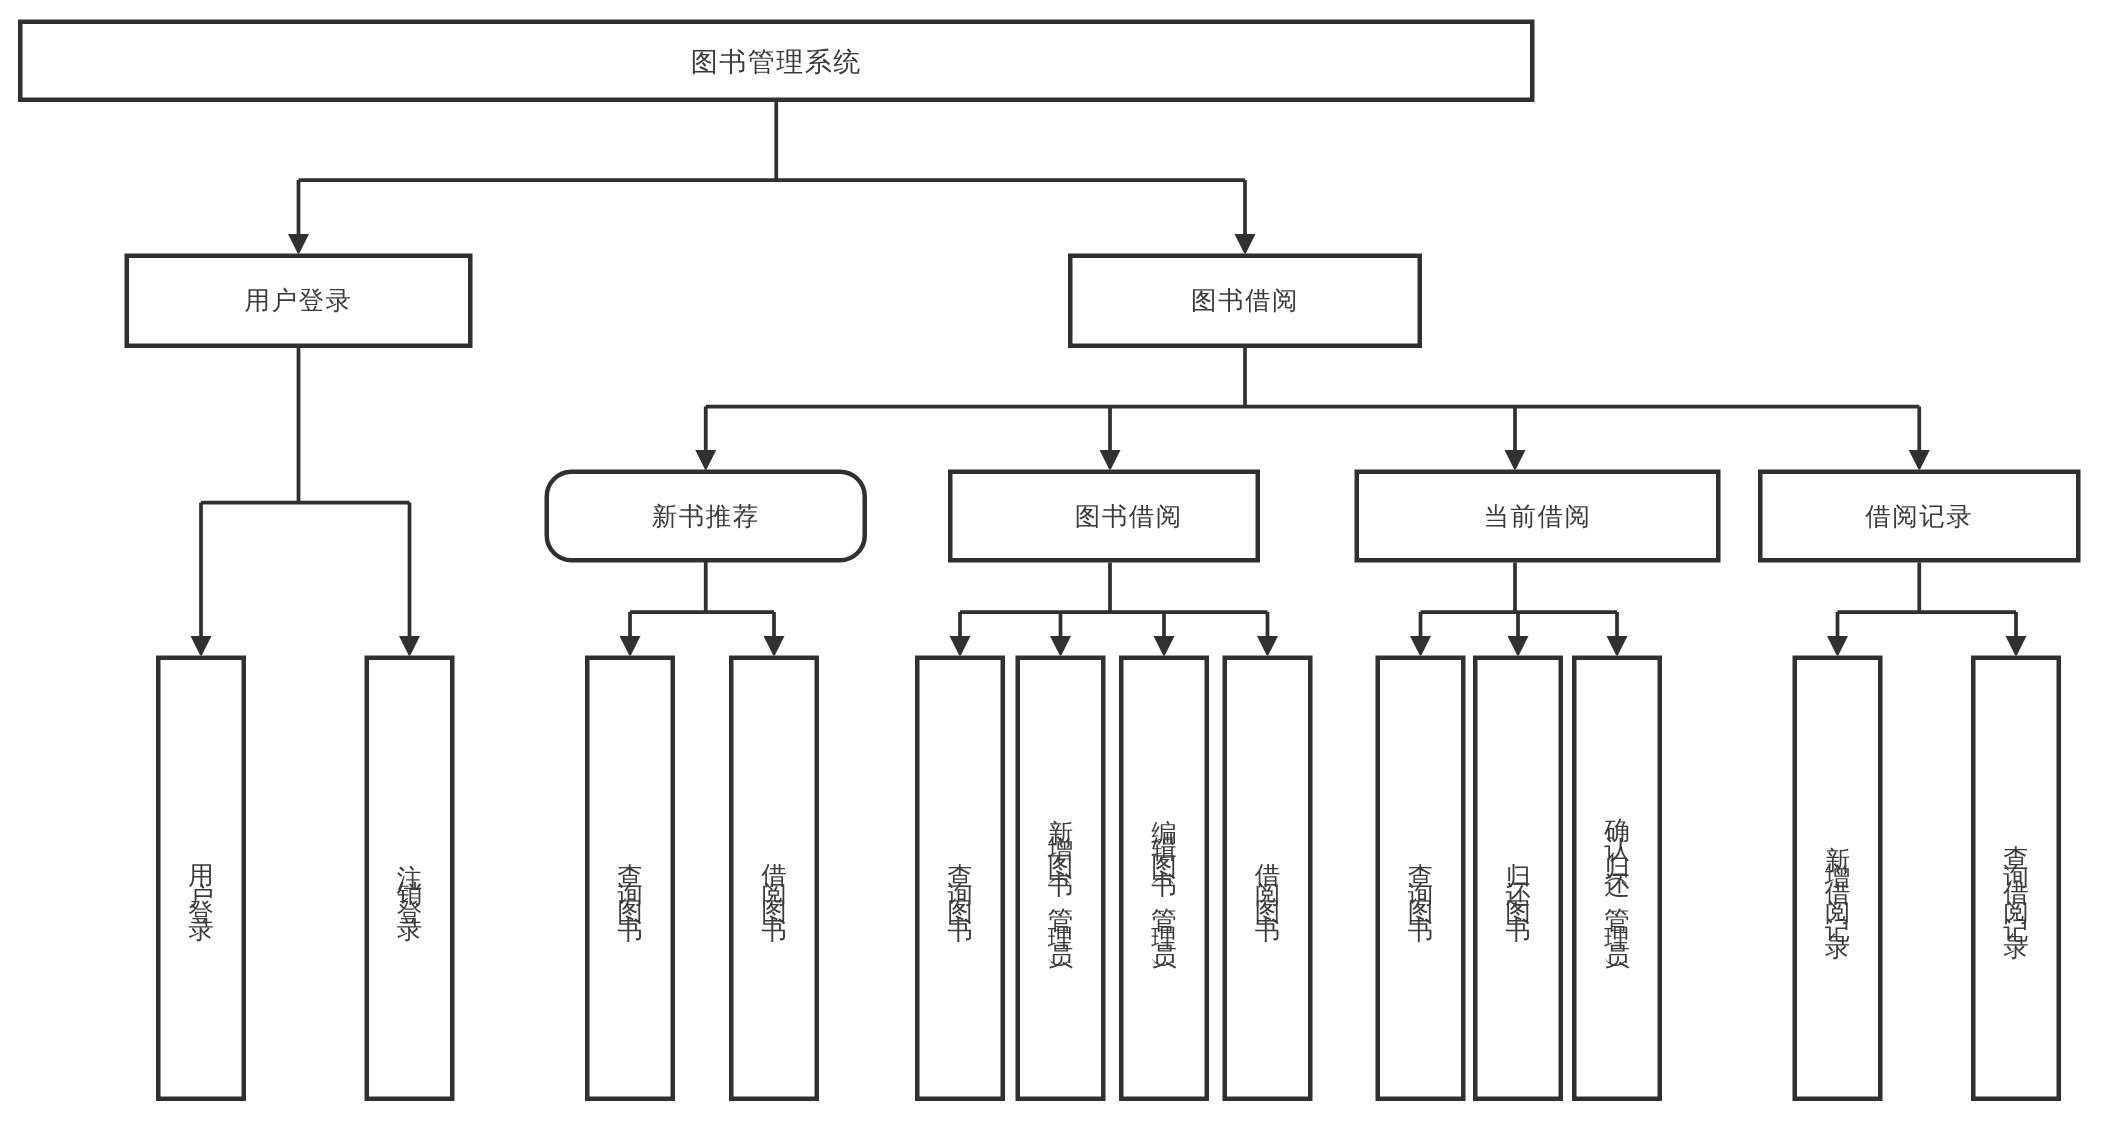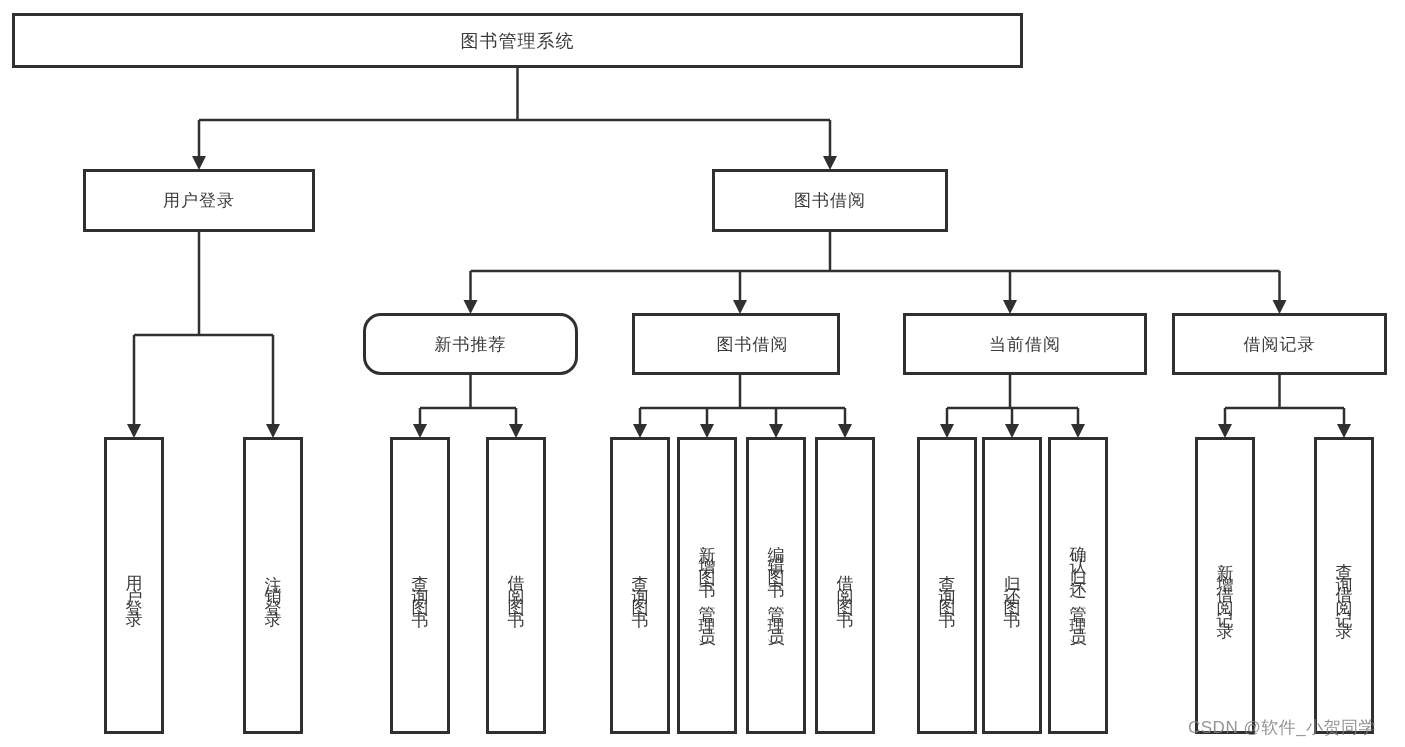--- a/index.html
+++ b/index.html
@@ -188,15 +188,14 @@
     <span class="vtext">确认归还（管理员）</span>
   </div>
 
   <div class="box leaf" style="left:1195px;">
     <span class="vtext">新增借阅记录</span>
   </div>
   <div class="box leaf" style="left:1314px;">
     <span class="vtext">查询借阅记录</span>
   </div>
 
-  <div class="watermark">CSDN @软件_小贺同学</div>
 
 </div>
 
 </body></html>

